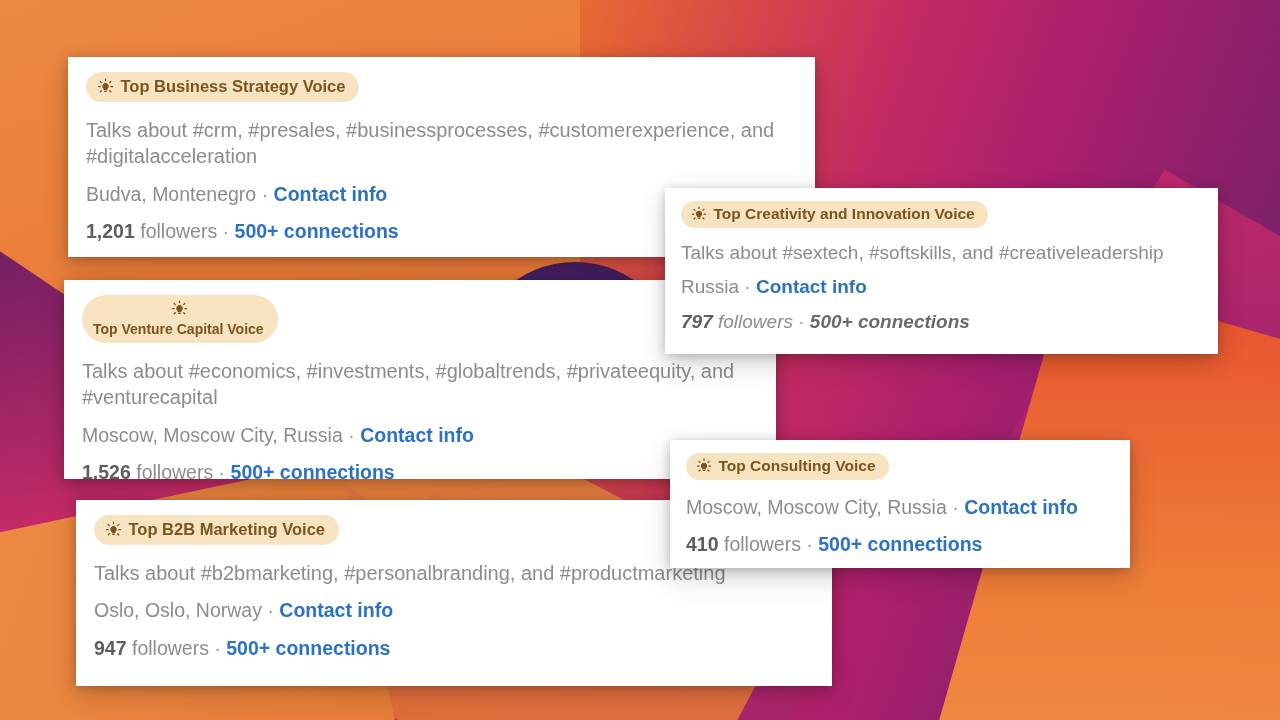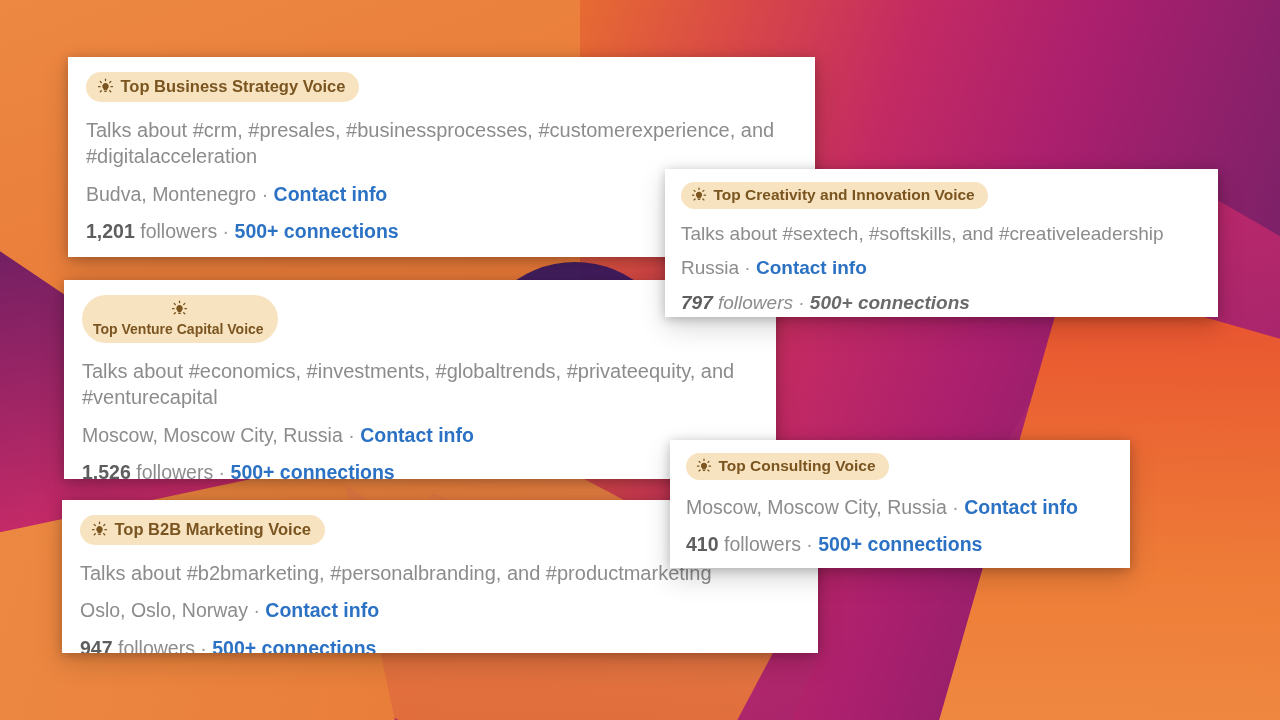--- a/index.html
+++ b/index.html
@@ -176,33 +176,33 @@
     margin-top: 15px;
     font-size: 20px;
     line-height: 1.32;
     width: 720px;
   }
   #card-venture .loc { margin-top: 13px; font-size: 19.5px; }
   #card-venture .fol { margin-top: 14px; font-size: 19.5px; }
 
   
   #card-b2b {
-    left: 62px; top: 500px;
-    width: 756px; height: 153px;
+    left: 76px; top: 500px;
+    width: 756px; height: 186px;
     padding: 15px 18px 0 18px;
   }
   #card-b2b .badge { font-size: 16.5px; }
   #card-b2b .talks { margin-top: 17px; font-size: 20px; }
   #card-b2b .loc { margin-top: 14px; font-size: 19.5px; }
   #card-b2b .fol { margin-top: 15px; font-size: 19.5px; }
 
   
   #card-creativity {
-    left: 665px; top: 169px;
-    width: 553px; height: 148px;
+    left: 665px; top: 188px;
+    width: 553px; height: 166px;
     padding: 13px 16px 0 16px;
   }
   #card-creativity .badge { font-size: 15.5px; padding: 4px 13px 5px 10px; }
   #card-creativity .talks { margin-top: 14px; font-size: 19px; }
   #card-creativity .loc { margin-top: 12px; font-size: 19px; }
   #card-creativity .fol { margin-top: 13px; font-size: 19px; font-style: italic; }
   #card-creativity .fol .plain-strong { color:#6A6A6A; font-weight:700; }
 
   
   #card-consulting {

